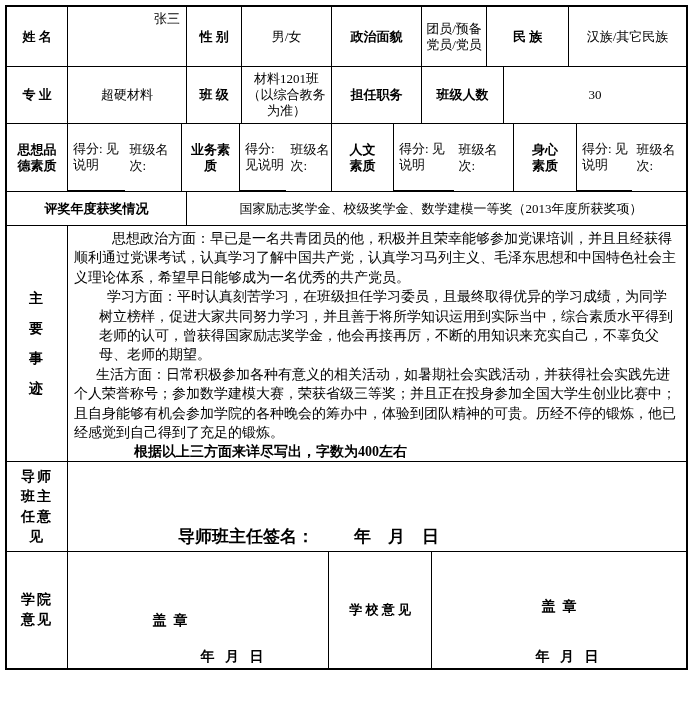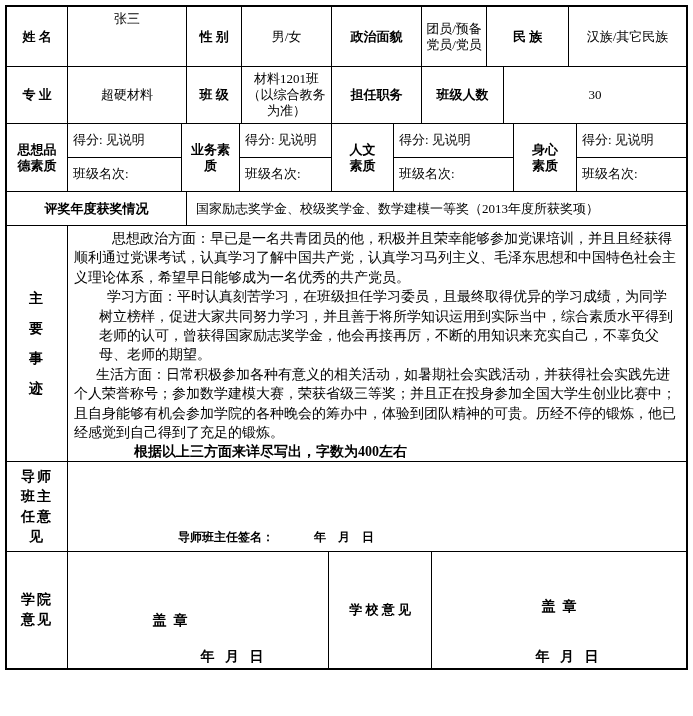--- a/index.html
+++ b/index.html
@@ -70,46 +70,46 @@
   .fx   { flex: 1 1 auto; }
 
   .lbl { font-weight: bold; font-size: 13px; white-space: pre; }
   .val { font-size: 13px; }
   .val-wrap { font-size: 13px; padding: 2px 3px; }
   .bold { font-weight: bold; }
   .num { font-size: 14px; font-weight: bold; }
 
   .top-left {
     align-items: flex-start;
-    justify-content: center;
+    justify-content: flex-end;
     text-align: left;
     padding: 4px 6px;
   }
 
   
   .split {
-    flex-direction: column;
+    flex-direction: row;
     align-items: stretch;
     padding: 0;
   }
   .sub {
     flex: 1 1 50%;
     display: flex;
     align-items: center;
     justify-content: flex-start;
     text-align: left;
     padding-left: 5px;
     font-size: 13px;
     border-bottom: 1px solid #000000;
     box-sizing: border-box;
   }
   .sub.sub-last { border-bottom: none; }
 
   .awards-content {
-    justify-content: flex-start;
+    justify-content: center;
     text-align: left;
     padding-left: 9px;
     font-size: 13px;
   }
 
   
   .vlabel {
     flex-direction: column;
     font-weight: bold;
     font-size: 14px;
@@ -133,21 +133,21 @@
   .indent-b { text-indent: 8px; margin-left: 25px; }
   .indent-c { text-indent: 22px; }
   .indent-d { text-indent: 60px; }
 
   
   .advisor-content {
     align-items: flex-end;
     justify-content: flex-start;
     padding: 0 0 6px 110px;
     font-weight: bold;
-    font-size: 12px;
+    font-size: 17px;
   }
   .advisor-content .sig { white-space: pre; }
   .advisor-content .date { white-space: pre; margin-left: 40px; }
 
   
   .seal-block {
     flex-direction: column;
     justify-content: flex-end;
     align-items: center;
     padding-bottom: 3px;

